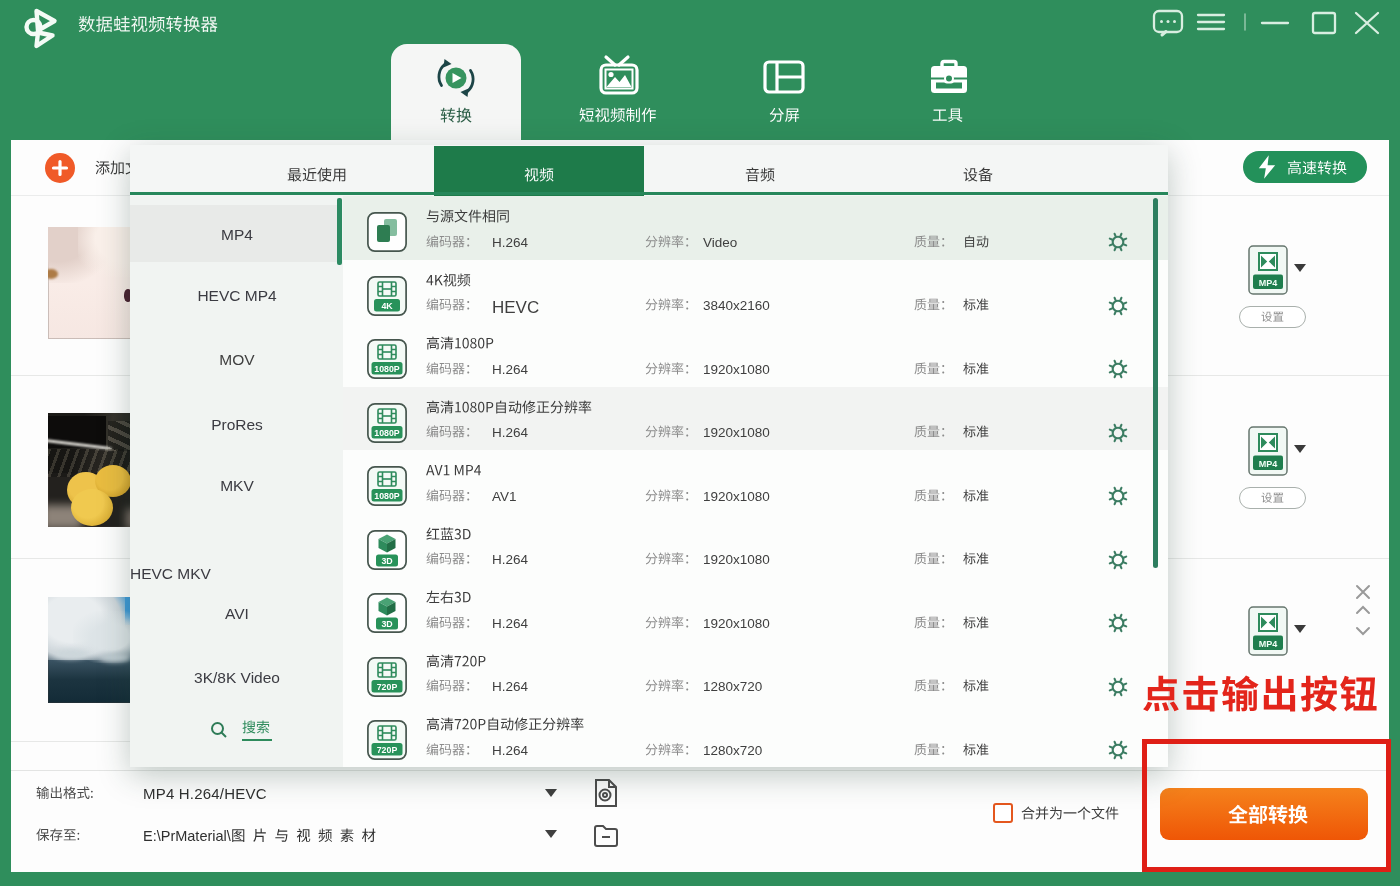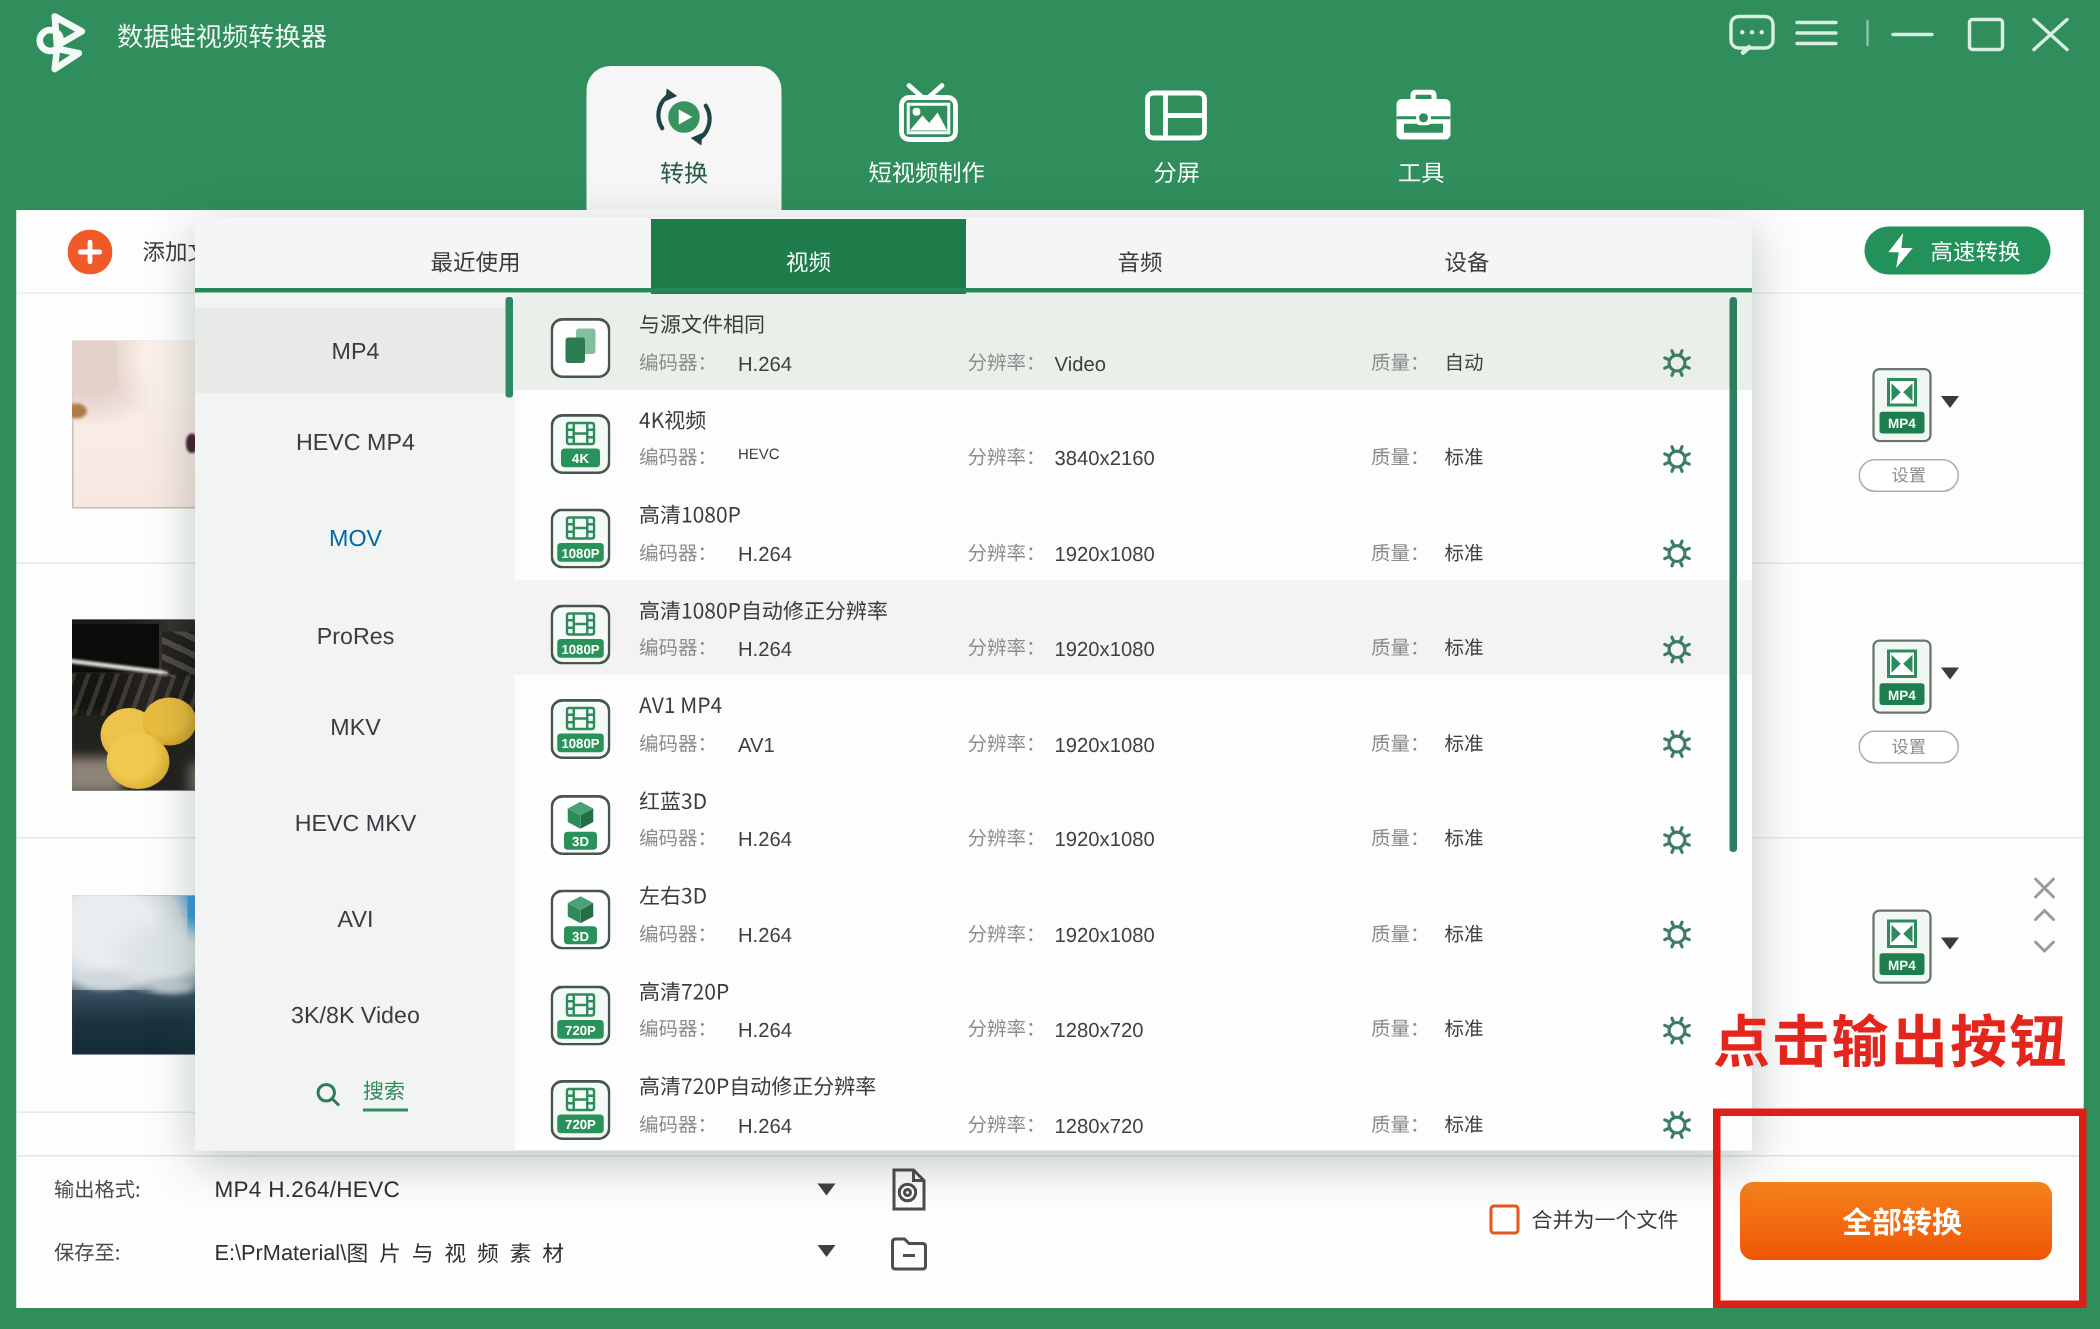--- a/index.html
+++ b/index.html
@@ -289,24 +289,24 @@
         <g transform="translate(0,14.25) scale(0.015000,-0.015000)">
           <path fill="#3b3b3b" d="M122 776C175 729 242 662 273 619L324 672C292 713 225 778 171 822ZM43 526V454H184V95C184 49 153 16 134 4C148 -11 168 -42 175 -60C190 -40 217 -20 395 112C386 127 374 155 368 175L257 94V526ZM491 804V693C491 619 469 536 337 476C351 464 377 435 386 420C530 489 562 597 562 691V734H739V573C739 497 753 469 823 469C834 469 883 469 898 469C918 469 939 470 951 474C948 491 946 520 944 539C932 536 911 534 897 534C884 534 839 534 828 534C812 534 810 543 810 572V804ZM805 328C769 248 715 182 649 129C582 184 529 251 493 328ZM384 398V328H436L422 323C462 231 519 151 590 86C515 38 429 5 341 -15C355 -31 371 -61 377 -80C474 -54 566 -16 647 39C723 -17 814 -58 917 -83C926 -62 947 -32 963 -16C867 4 781 39 708 86C793 160 861 256 901 381L855 401L842 398ZM1685 688C1637 637 1572 593 1498 555C1430 589 1372 630 1329 677L1340 688ZM1369 843C1319 756 1221 656 1076 588C1093 576 1116 551 1128 533C1184 562 1233 595 1276 630C1317 588 1365 551 1420 519C1298 468 1160 433 1030 415C1043 398 1058 365 1064 344C1209 368 1363 411 1499 477C1624 417 1772 378 1926 358C1936 379 1956 410 1973 427C1831 443 1694 473 1578 519C1673 575 1754 644 1808 727L1759 758L1746 754H1399C1418 778 1435 802 1450 827ZM1248 129H1460V18H1248ZM1248 190V291H1460V190ZM1746 129V18H1537V129ZM1746 190H1537V291H1746ZM1170 357V-80H1248V-48H1746V-78H1827V357Z"></path>
         </g>
       </svg>
     </div>
     <div class="abs" style="left:130px;top:196px;width:213px;height:571px;background:#f1f4f2"></div>
     <div class="abs" style="left:130px;top:205px;width:207px;height:57px;background:#e8eae8"></div>
     <div class="abs" style="left:337px;top:198px;width:4.5px;height:67px;background:#2c8a62;border-radius:2px"></div>
     <div class="abs" style="left:130px;top:226px;width:214px;text-align:center;font-size:15.5px;color:#3b3b42">MP4</div>
     <div class="abs" style="left:130px;top:287px;width:214px;text-align:center;font-size:15.5px;color:#3b3b42">HEVC MP4</div>
-    <div class="abs" style="left:130px;top:351px;width:214px;text-align:center;font-size:15.5px;color:#0369a1">MOV</div>
+    <div class="abs" style="left:130px;top:351px;width:214px;text-align:center;font-size:15.5px;color:#404040">MOV</div>
     <div class="abs" style="left:130px;top:416px;width:214px;text-align:center;font-size:15.5px;color:#3b3b42">ProRes</div>
     <div class="abs" style="left:130px;top:477px;width:214px;text-align:center;font-size:15.5px;color:#3b3b42">MKV</div>
-    <div class="abs" style="left:130px;top:541px;width:214px;text-align:center;font-size:15.5px;color:#3b3b42">HEVC MKV</div>
+    <div class="abs" style="left:130px;top:565px;width:214px;font-size:15.5px;color:#3b3b42">HEVC MKV</div>
     <div class="abs" style="left:130px;top:605px;width:214px;text-align:center;font-size:15.5px;color:#3b3b42">AVI</div>
     <div class="abs" style="left:130px;top:669px;width:214px;text-align:center;font-size:15.5px;color:#3b3b42">3K/8K Video</div>
     <svg class="abs" style="left:210px;top:721px" width="18" height="18" viewBox="0 0 18 18">
 <g fill="none" stroke="#2e7b57" stroke-width="2">
 <circle cx="7.5" cy="7.5" r="5.5"></circle>
         <path d="M11.5 11.5 L16 16"></path>
 </g>
     </svg>
     <div style="position:absolute;left:242.0px;top:719.0px;line-height:0">
       <svg width="30" height="18" viewBox="0 0 30 18">
@@ -390,21 +390,21 @@
         </g>
       </svg>
     </div>
     <div style="position:absolute;left:426.0px;top:297.0px;line-height:0">
       <svg width="54" height="16" viewBox="0 0 54 16">
         <g transform="translate(0,12.35) scale(0.013000,-0.013000)">
           <path fill="#8b8b8b" d="M40 54 58 -15C140 18 245 61 346 103L332 163C223 121 114 79 40 54ZM61 423C75 430 98 435 205 450C167 386 132 335 116 316C87 278 66 252 45 248C53 230 64 196 68 182C87 194 118 204 339 255C336 271 333 298 334 317L167 282C238 374 307 486 364 597L303 632C286 593 265 554 245 517L133 505C190 593 246 706 287 815L215 840C179 719 112 587 91 554C71 520 55 496 38 491C46 473 57 438 61 423ZM624 350V202H541V350ZM675 350H746V202H675ZM481 412V-72H541V143H624V-47H675V143H746V-46H797V143H871V-7C871 -14 868 -16 861 -17C854 -17 836 -17 814 -16C822 -32 829 -56 831 -73C867 -73 890 -71 908 -62C926 -52 930 -35 930 -8V413L871 412ZM797 350H871V202H797ZM605 826C621 798 637 762 648 732H414V515C414 361 405 139 314 -21C329 -28 360 -50 372 -63C465 99 482 335 483 498H920V732H729C717 765 697 811 675 846ZM483 668H850V561H483ZM1410 205V137H1792V205ZM1491 650C1484 551 1471 417 1458 337H1478L1863 336C1844 117 1822 28 1796 2C1786 -8 1776 -10 1758 -9C1740 -9 1695 -9 1647 -4C1659 -23 1666 -52 1668 -73C1716 -76 1762 -76 1788 -74C1818 -72 1837 -65 1856 -43C1892 -7 1915 98 1938 368C1939 379 1940 401 1940 401H1816C1832 525 1848 675 1856 779L1803 785L1791 781H1443V712H1778C1770 624 1757 502 1745 401H1537C1546 475 1556 569 1561 645ZM1051 787V718H1173C1145 565 1100 423 1029 328C1041 308 1058 266 1063 247C1082 272 1100 299 1116 329V-34H1181V46H1365V479H1182C1208 554 1229 635 1245 718H1394V787ZM1181 411H1299V113H1181ZM2196 730H2366V589H2196ZM2622 730H2802V589H2622ZM2614 484C2656 468 2706 443 2740 420H2452C2475 452 2495 485 2511 518L2437 532V795H2128V524H2431C2415 489 2392 454 2364 420H2052V353H2298C2230 293 2141 239 2030 198C2045 184 2064 158 2072 141L2128 165V-80H2198V-51H2365V-74H2437V229H2246C2305 267 2355 309 2396 353H2582C2624 307 2679 264 2739 229H2555V-80H2624V-51H2802V-74H2875V164L2924 148C2934 166 2955 194 2972 208C2863 234 2751 288 2675 353H2949V420H2774L2801 449C2768 475 2704 506 2653 524ZM2553 795V524H2875V795ZM2198 15V163H2365V15ZM2624 15V163H2802V15ZM3250 486C3290 486 3326 515 3326 560C3326 606 3290 636 3250 636C3210 636 3174 606 3174 560C3174 515 3210 486 3250 486ZM3250 -4C3290 -4 3326 26 3326 71C3326 117 3290 146 3250 146C3210 146 3174 117 3174 71C3174 26 3210 -4 3250 -4Z"></path>
         </g>
       </svg>
     </div>
-    <div class="abs" style="left:492px;top:298.0px;font-size:10px;color:#3f3f3f">HEVC</div>
+    <div class="abs" style="left:492px;top:298.0px;font-size:17px;color:#3f3f3f">HEVC</div>
     <div style="position:absolute;left:645.0px;top:297.0px;line-height:0">
       <svg width="54" height="16" viewBox="0 0 54 16">
         <g transform="translate(0,12.35) scale(0.013000,-0.013000)">
           <path fill="#8b8b8b" d="M673 822 604 794C675 646 795 483 900 393C915 413 942 441 961 456C857 534 735 687 673 822ZM324 820C266 667 164 528 44 442C62 428 95 399 108 384C135 406 161 430 187 457V388H380C357 218 302 59 65 -19C82 -35 102 -64 111 -83C366 9 432 190 459 388H731C720 138 705 40 680 14C670 4 658 2 637 2C614 2 552 2 487 8C501 -13 510 -45 512 -67C575 -71 636 -72 670 -69C704 -66 727 -59 748 -34C783 5 796 119 811 426C812 436 812 462 812 462H192C277 553 352 670 404 798ZM1415 636C1414 537 1402 408 1374 331L1432 313C1461 398 1472 530 1470 630ZM1523 831V459C1523 277 1505 101 1342 -28C1356 -39 1378 -63 1388 -77C1566 64 1588 256 1588 459V831ZM1089 616C1108 563 1121 492 1122 447L1181 460C1179 505 1164 575 1144 627ZM1655 615C1674 562 1688 491 1690 446L1749 459C1746 505 1731 574 1709 627ZM1138 814C1155 782 1174 742 1187 707H1053V643H1367V707H1261C1247 745 1223 795 1200 834ZM1057 260V197H1174C1169 119 1146 28 1057 -31C1072 -43 1093 -66 1103 -81C1206 -7 1237 102 1244 197H1366V260H1246V380H1375V444H1292C1309 493 1328 559 1344 615L1282 631C1273 576 1251 497 1234 444H1043V380H1176V260ZM1712 820C1731 786 1750 744 1764 708H1622V644H1946V708H1837C1822 747 1798 799 1774 840ZM1622 234V170H1750V-80H1821V170H1947V234H1821V377H1960V440H1865C1884 492 1906 560 1924 618L1860 633C1849 577 1826 495 1806 440H1610V377H1750V234ZM2829 643C2794 603 2732 548 2687 515L2742 478C2788 510 2846 558 2892 605ZM2056 337 2094 277C2160 309 2242 353 2319 394L2304 451C2213 407 2118 363 2056 337ZM2085 599C2139 565 2205 515 2236 481L2290 527C2256 561 2190 609 2136 640ZM2677 408C2746 366 2832 306 2874 266L2930 311C2886 351 2797 410 2730 448ZM2051 202V132H2460V-80H2540V132H2950V202H2540V284H2460V202ZM2435 828C2450 805 2468 776 2481 750H2071V681H2438C2408 633 2374 592 2361 579C2346 561 2331 550 2317 547C2324 530 2334 498 2338 483C2353 489 2375 494 2490 503C2442 454 2399 415 2379 399C2345 371 2319 352 2297 349C2305 330 2315 297 2318 284C2339 293 2374 298 2636 324C2648 304 2658 286 2664 270L2724 297C2703 343 2652 415 2607 466L2551 443C2568 424 2585 401 2600 379L2423 364C2511 434 2599 522 2679 615L2618 650C2597 622 2573 594 2550 567L2421 560C2454 595 2487 637 2516 681H2941V750H2569C2555 779 2531 818 2508 847ZM3250 486C3290 486 3326 515 3326 560C3326 606 3290 636 3250 636C3210 636 3174 606 3174 560C3174 515 3210 486 3250 486ZM3250 -4C3290 -4 3326 26 3326 71C3326 117 3290 146 3250 146C3210 146 3174 117 3174 71C3174 26 3210 -4 3250 -4Z"></path>
         </g>
       </svg>
     </div>
     <div class="abs" style="left:703px;top:298.0px;font-size:13.5px;color:#3f3f3f">3840x2160</div>
     <div style="position:absolute;left:914.0px;top:297.0px;line-height:0">
       <svg width="41" height="16" viewBox="0 0 41 16">

